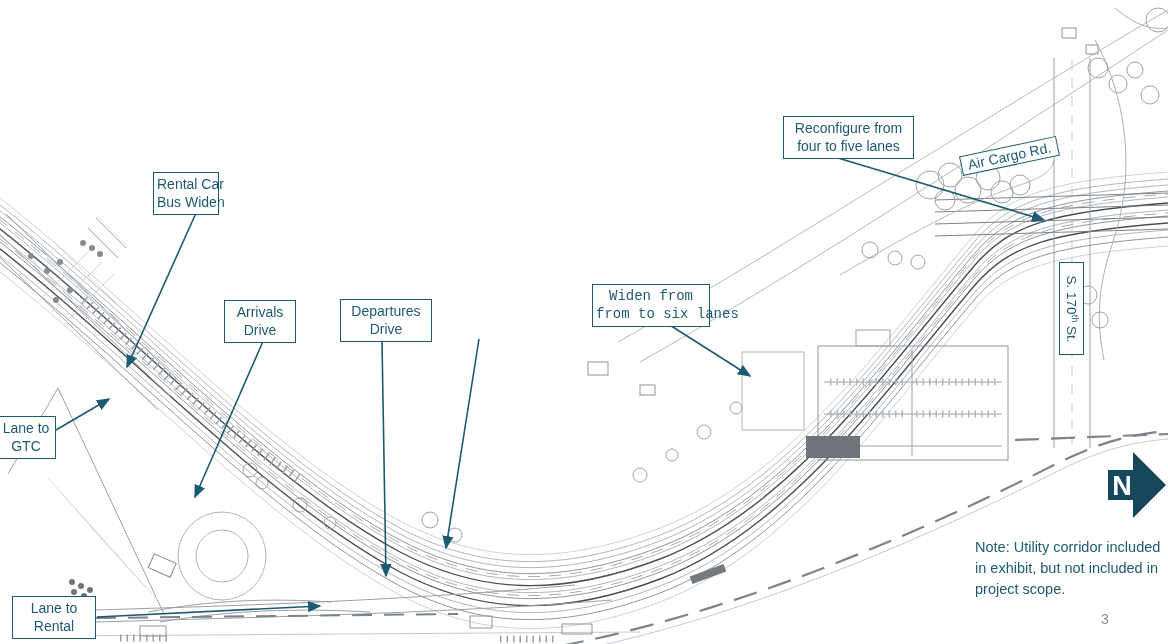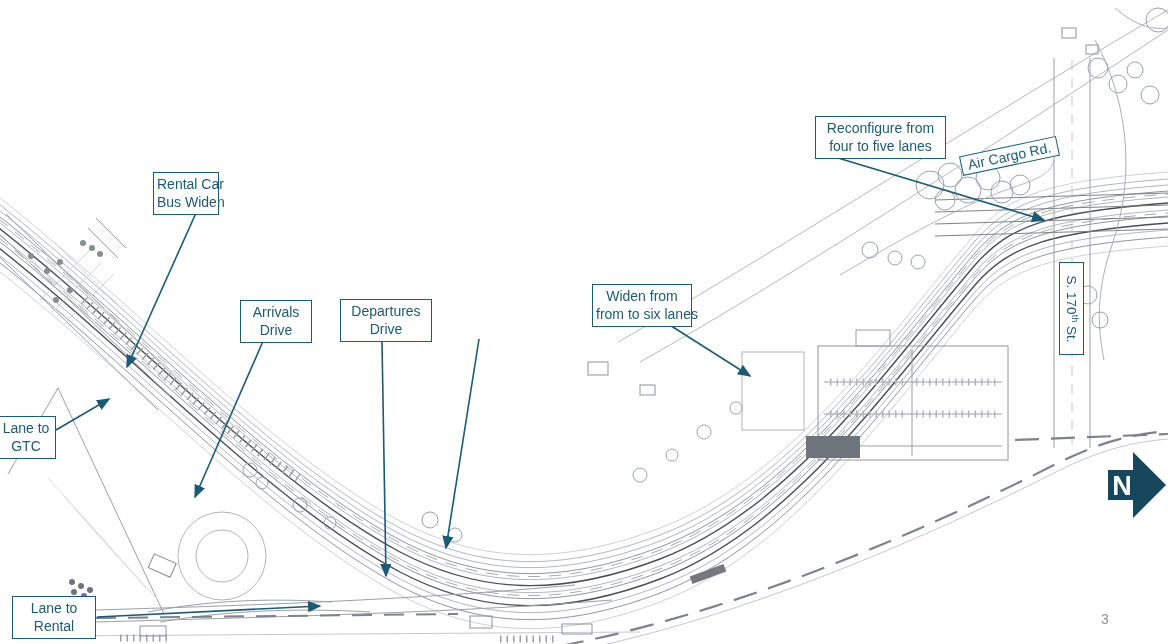--- a/index.html
+++ b/index.html
@@ -242,53 +242,58 @@
       <polygon points="1108,470 1133,470 1133,452 1166,485 1133,518 1133,500 1108,500" fill="#17475c"></polygon>
       <text x="1122" y="495" text-anchor="middle" font-family="Liberation Sans, sans-serif" font-size="27" font-weight="bold" fill="#ffffff">N</text>
     </g>
   </svg>
 
   <div class="callout" style="left:153px; top:172px; width:66px;">
     <div>Rental Car</div>
     <div>Bus Widen</div>
   </div>
 
-  <div class="callout" style="left:240px; top:300px; width:72px;">
+  <div class="callout" style="left:224px; top:300px; width:72px;">
     <div>Arrivals</div>
     <div>Drive</div>
   </div>
 
   <div class="callout" style="left:340px; top:299px; width:92px;">
     <div>Departures</div>
     <div>Drive</div>
   </div>
 
 
-  <div class="callout" style="left:592px; top:284px; width:100px;">
+  <div class="callout" style="left:592px; top:284px; width:118px;font-family:Liberation Mono, monospace;">
     <div>Widen from</div>
     <div>from to six lanes</div>
   </div>
 
-  <div class="callout" style="left:783px; top:116px; width:131px;margin-left:32px;">
+  <div class="callout" style="left:783px; top:116px; width:131px;">
     <div>Reconfigure from</div>
     <div>four to five lanes</div>
   </div>
 
   <div class="callout" style="left:-4px; top:416px; width:60px;">
     <div>Lane to</div>
     <div>GTC</div>
   </div>
 
   <div class="callout" style="left:12px; top:596px; width:84px;">
     <div>Lane to</div>
     <div>Rental</div>
   </div>
 
   <div class="road-label rotated-neg12" style="left:960px; top:146px;">Air Cargo Rd.</div>
 
   <div class="vlabel" style="left:1059px; top:262px; width:25px; height:93px;">
     <span class="inner"><span>S. 170</span><sup>th</sup><span> St.</span></span>
   </div>
 
+  <div class="note" style="left:975px; top:537px;">
+    <div>Note: Utility corridor included</div>
+    <div>in exhibit, but not included in</div>
+    <div>project scope.</div>
+  </div>
 
   <div class="page-num" style="left:1101px; top:611px;">3</div>
 
 </div>
 
 </body></html>

